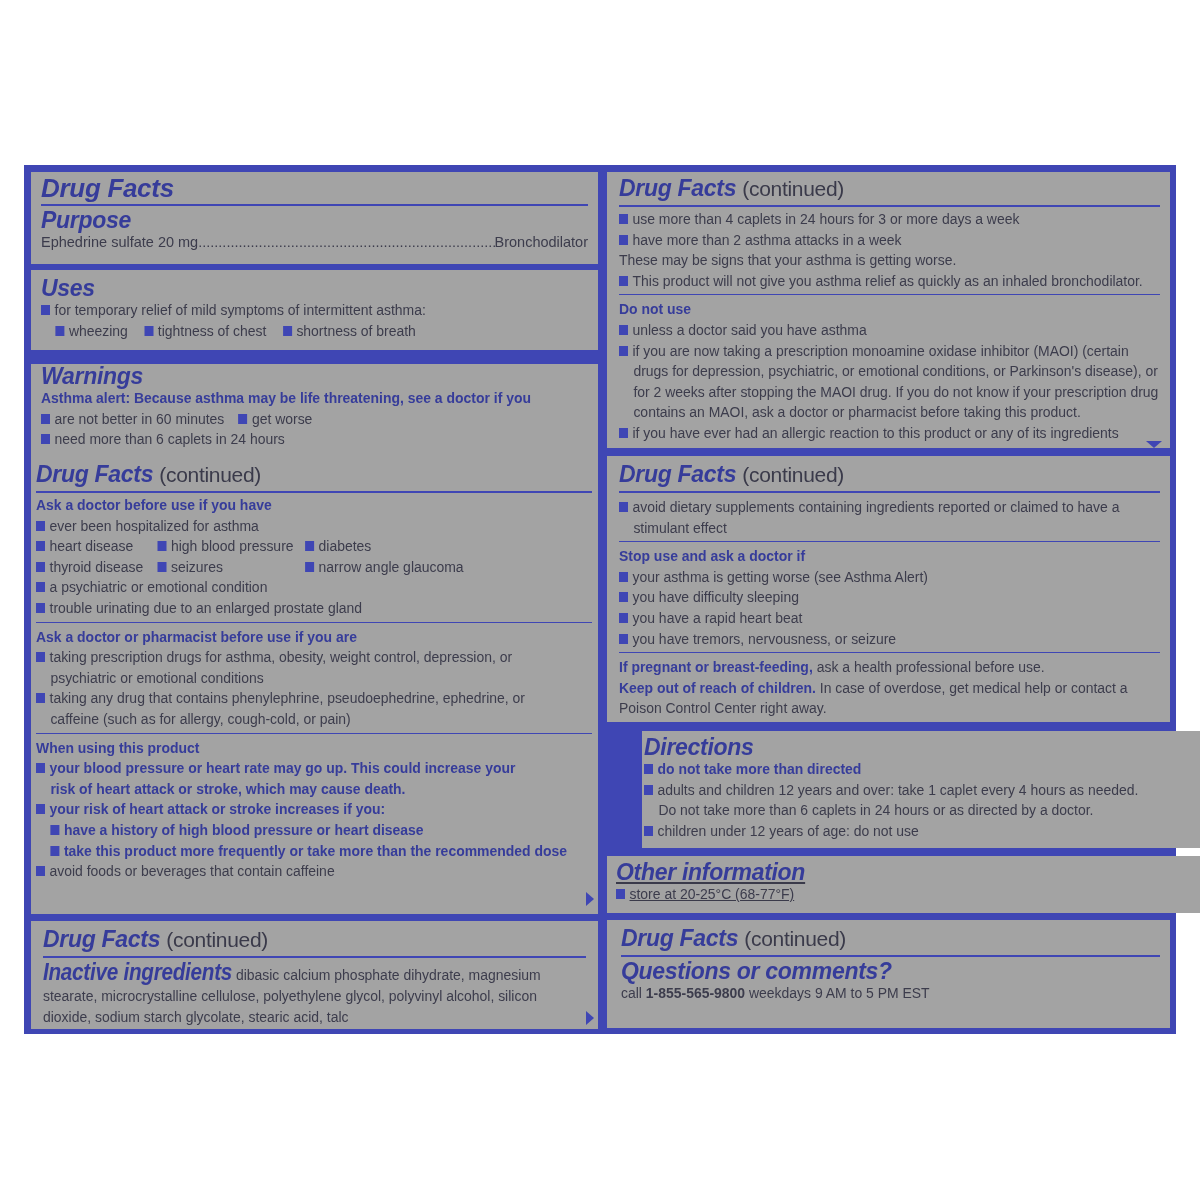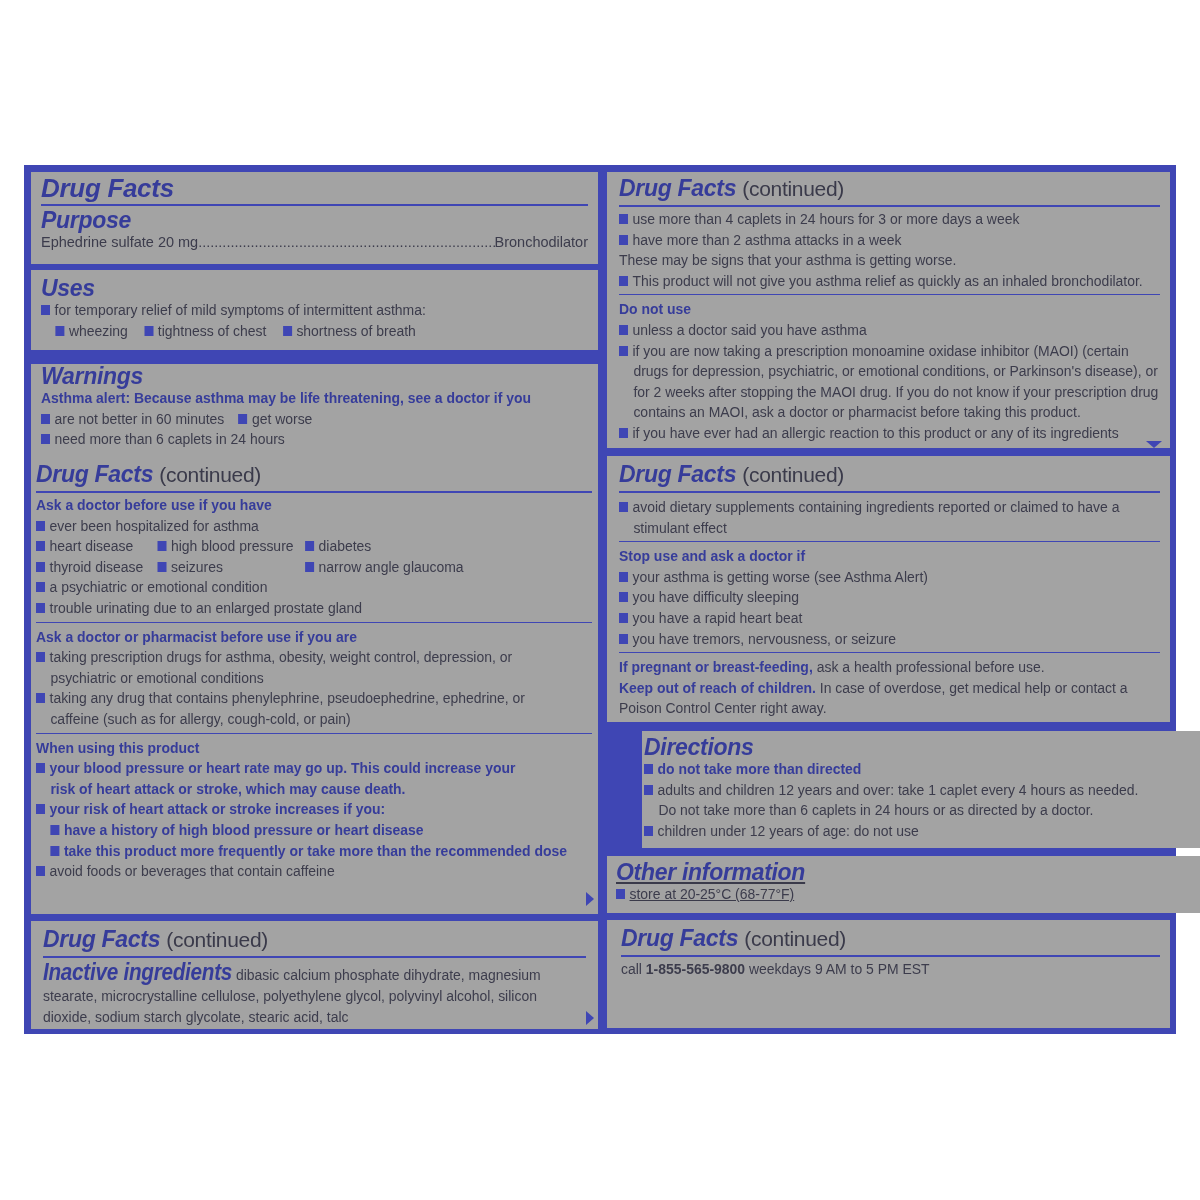--- a/index.html
+++ b/index.html
@@ -141,14 +141,15 @@
 
 <div class="panel" style="left:607px;top:856px;width:635px;height:57px;padding:4px 10px 0 9px;text-decoration:underline;">
   <div class="h-sec">Other information</div>
   <div class="t"><span class="sq"></span><span>store at 20-25°C (68-77°F)</span></div>
   <div class="arrow-d" style="right:6px;bottom:5px;"></div>
 </div>
 
 <div class="panel" style="left:607px;top:920px;width:563px;height:108px;padding:4px 10px 0 14px;">
   <div class="h-big" style="font-size:23px;"><span>Drug Facts</span> <span class="cont">(continued)</span></div>
   <div class="rule"></div>
+  <div class="h-sec">Questions or comments?</div>
   <div class="t"><span>call </span><span class="b" style="color:#3c3c4c;">1-855-565-9800</span><span> weekdays 9 AM to 5 PM EST</span></div>
 </div>
 
 </body></html>

